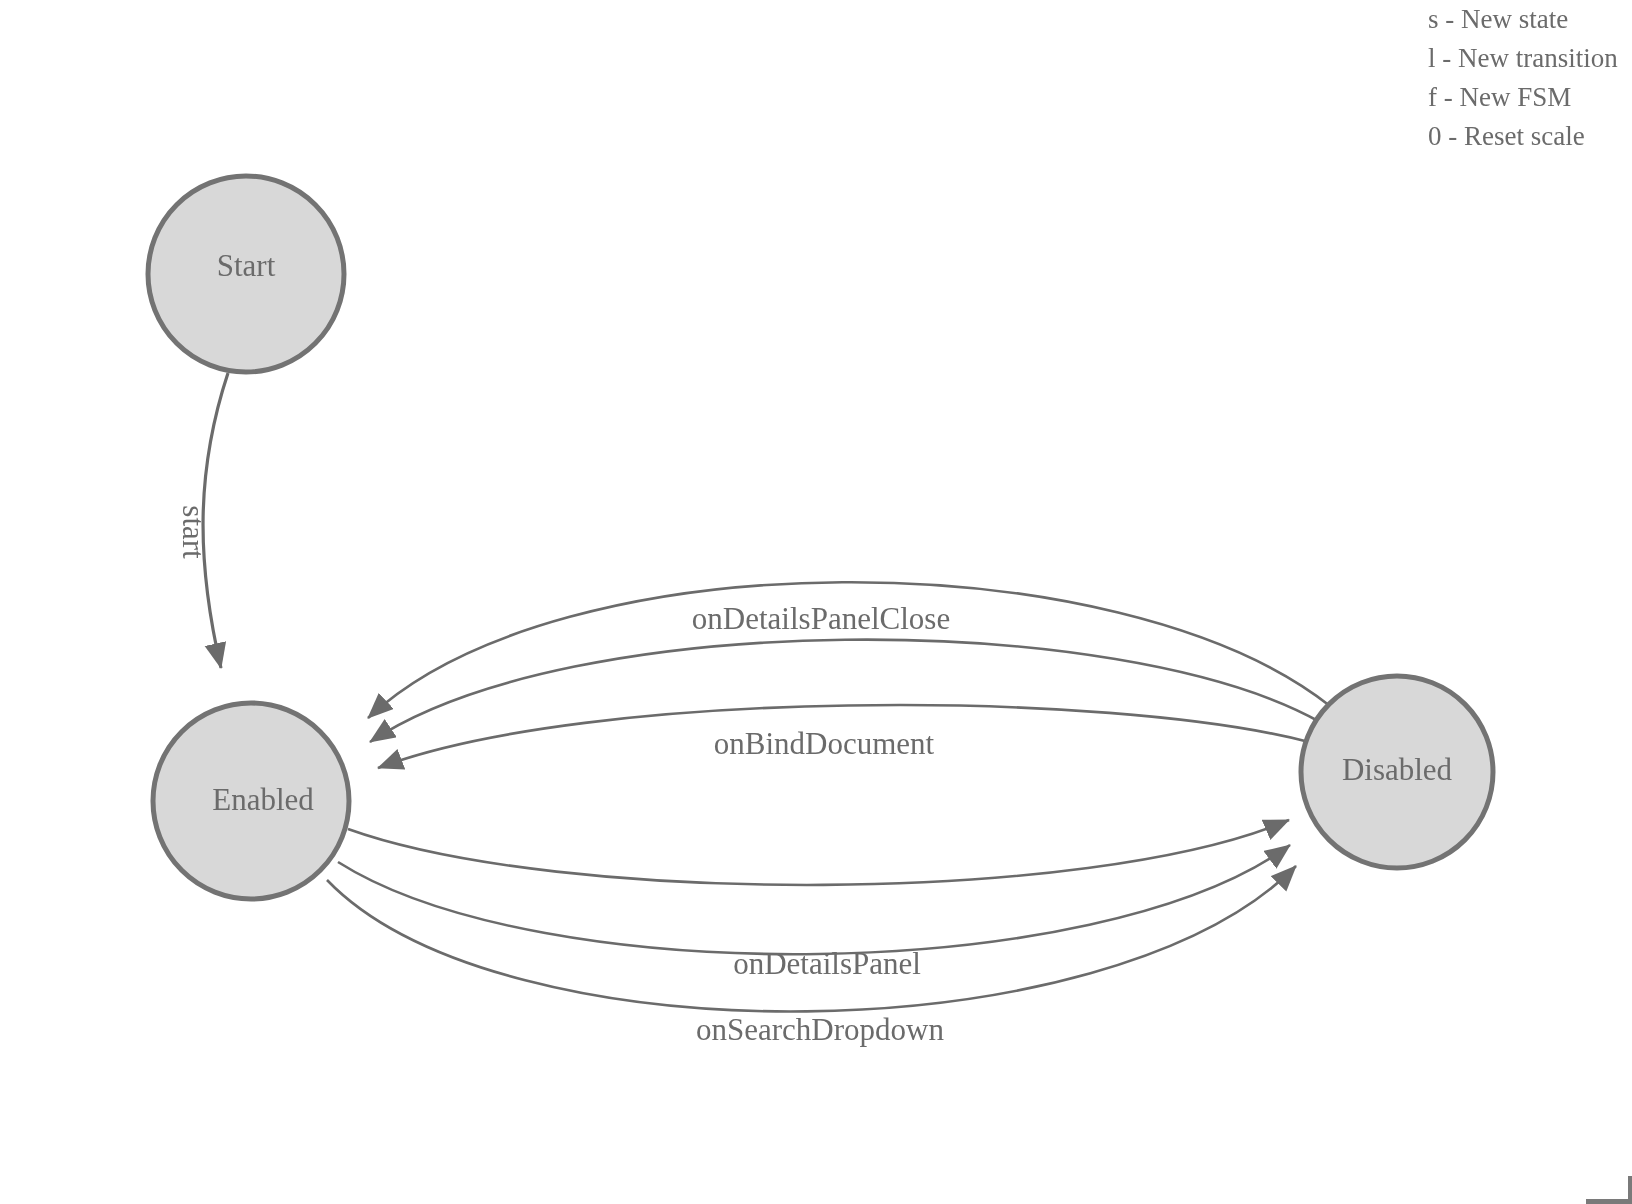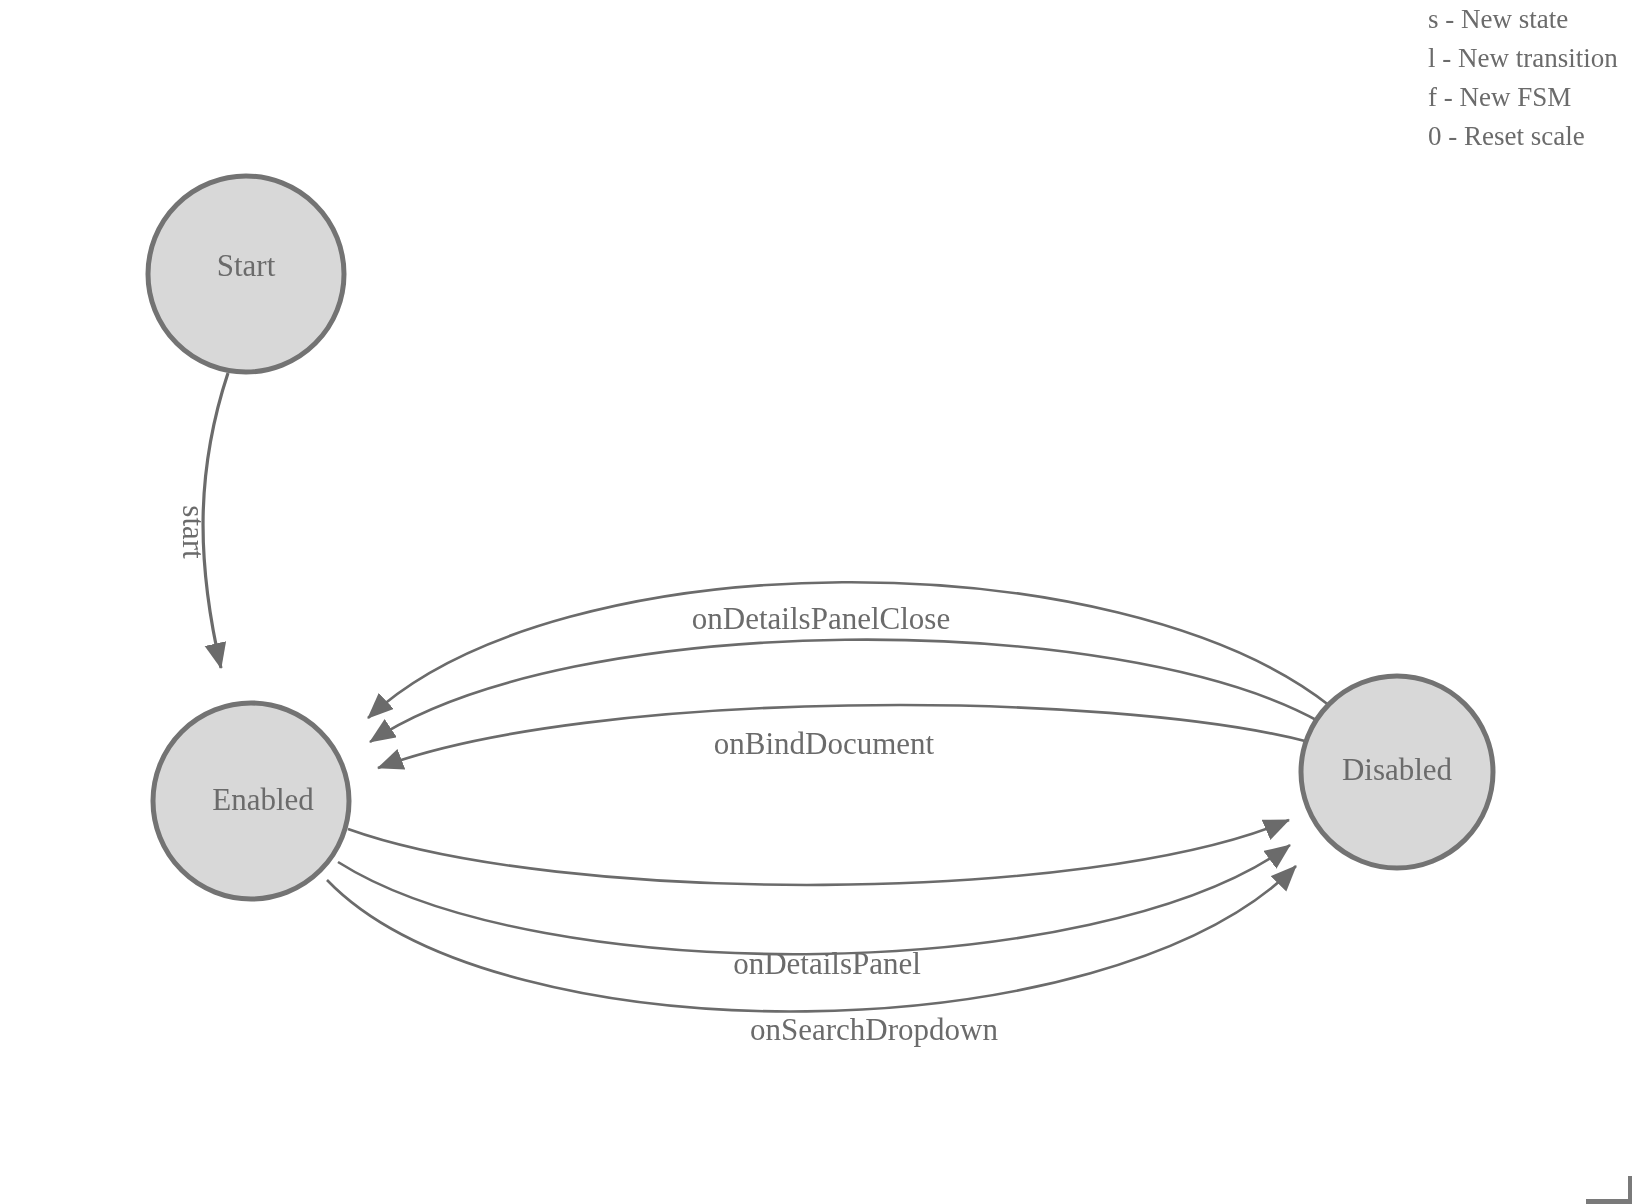--- a/index.html
+++ b/index.html
@@ -137,21 +137,21 @@
   <div class="edge-label rotated" style="left:193px; top:532px;">start</div>
 
 
   <div class="edge-label" style="left:821px; top:619px;">onDetailsPanelClose</div>
 
   <div class="edge-label" style="left:824px; top:715px;margin-top:29px;">onBindDocument</div>
 
 
   <div class="edge-label" style="left:827px; top:964px;">onDetailsPanel</div>
 
-  <div class="edge-label" style="left:874px; top:1030px;">onSearchDropdown</div>
+  <div class="edge-label" style="left:820px; top:1030px;">onSearchDropdown</div>
 
   <div class="legend">
     <div class="legend-line">s - New state</div>
     <div class="legend-line">l - New transition</div>
     <div class="legend-line">f - New FSM</div>
     <div class="legend-line">0 - Reset scale</div>
   </div>
 
   <div class="corner-handle"></div>
 

